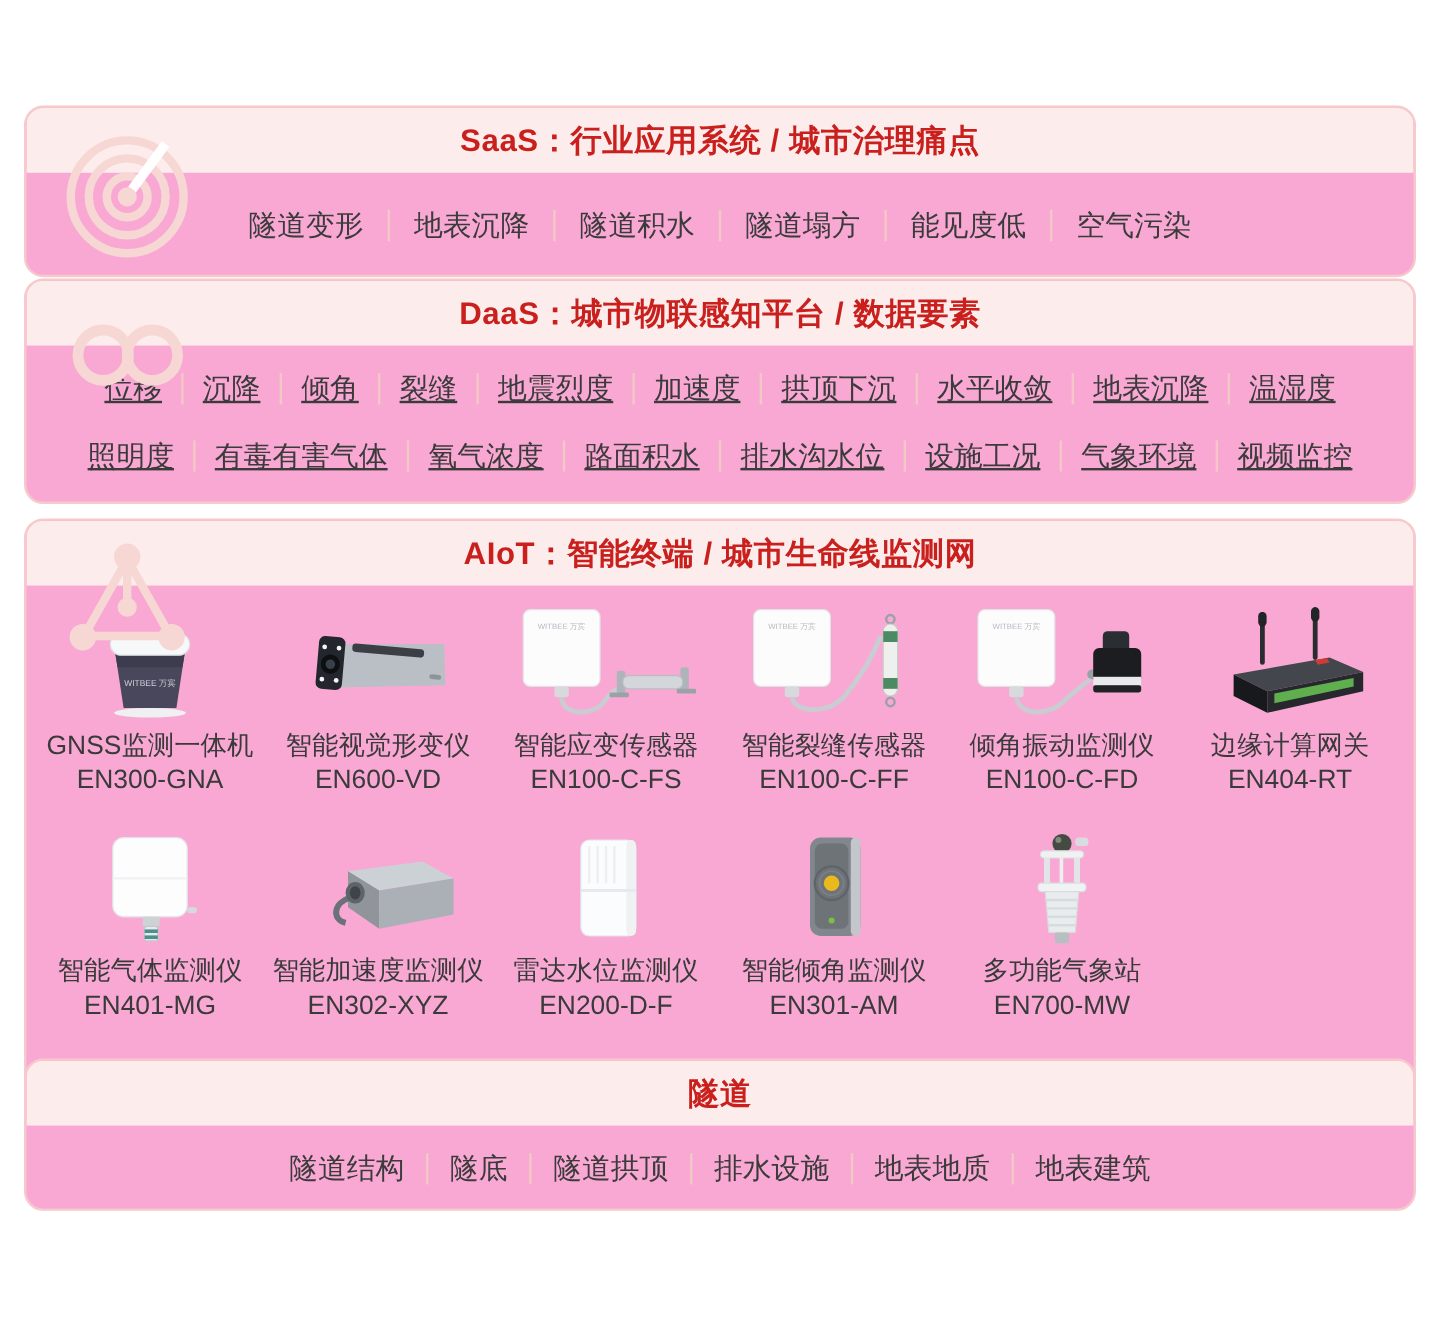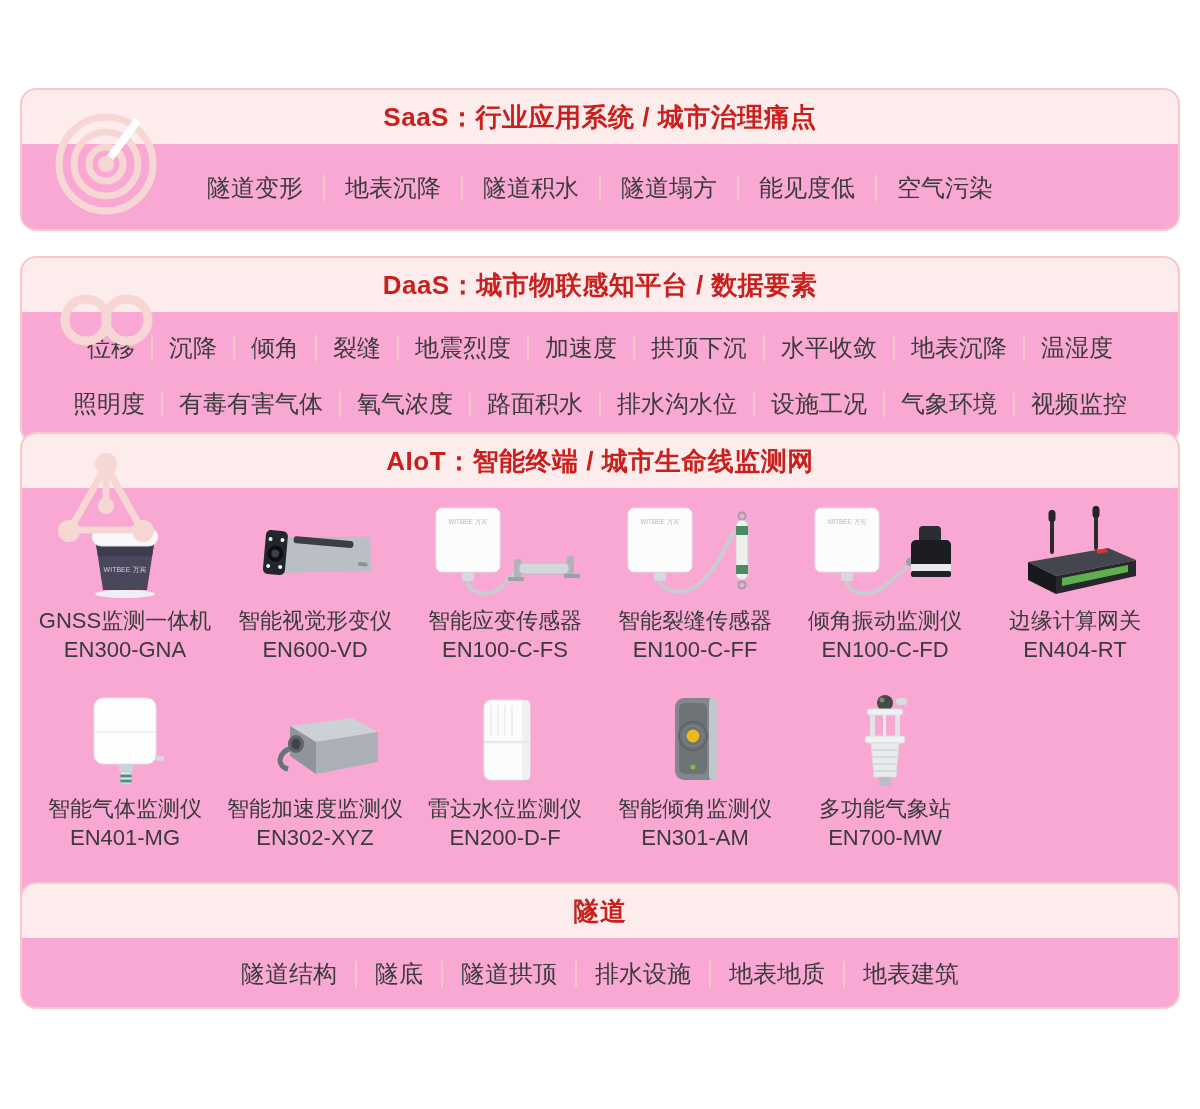--- a/index.html
+++ b/index.html
@@ -6,36 +6,36 @@
   body{
     width:1200px;height:1109px;background:#ffffff;position:relative;
     font-family:"Liberation Sans","DejaVu Sans",sans-serif;
     -webkit-font-smoothing:antialiased;
   }
   .card{
     position:absolute;left:20px;width:1160px;box-sizing:border-box;
     border:2px solid #f6caca;border-radius:16px;background:#f9a8d4;overflow:hidden;
   }
   .card-saas{top:88px;height:143px;}
-  .card-daas{top:256px;height:188px;}
+  .card-daas{top:232px;height:188px;}
   .card-aiot{top:432px;height:530px;}
   .card-tunnel{top:882px;height:127px;}
 
   .card-header{
     height:54px;background:#fdecec;display:flex;align-items:center;justify-content:center;
   }
   .card-title{
     color:#c9201d;font-weight:bold;font-size:26px;letter-spacing:.5px;
   }
 
   .items-row{
     display:flex;align-items:center;justify-content:center;color:#3b3b3b;font-size:24px;
   }
   .items-row .item{padding:0 20px;white-space:nowrap;}
-  .daas-row .item{padding:0 16px;}
+  .daas-row .item{padding:0 16px;text-decoration:underline;}
   .tunnel-row .item{padding:0 18px;}
   .sep{width:2px;height:26px;background:#f3c9c6;flex:0 0 auto;}
 
   .card-saas .card-body{height:87px;}
   .card-saas .items-row{height:87px;}
 
   .card-daas .card-body{padding-top:8px;}
   .daas-row{height:56px;}
 
   .card-tunnel .items-row{height:71px;}

